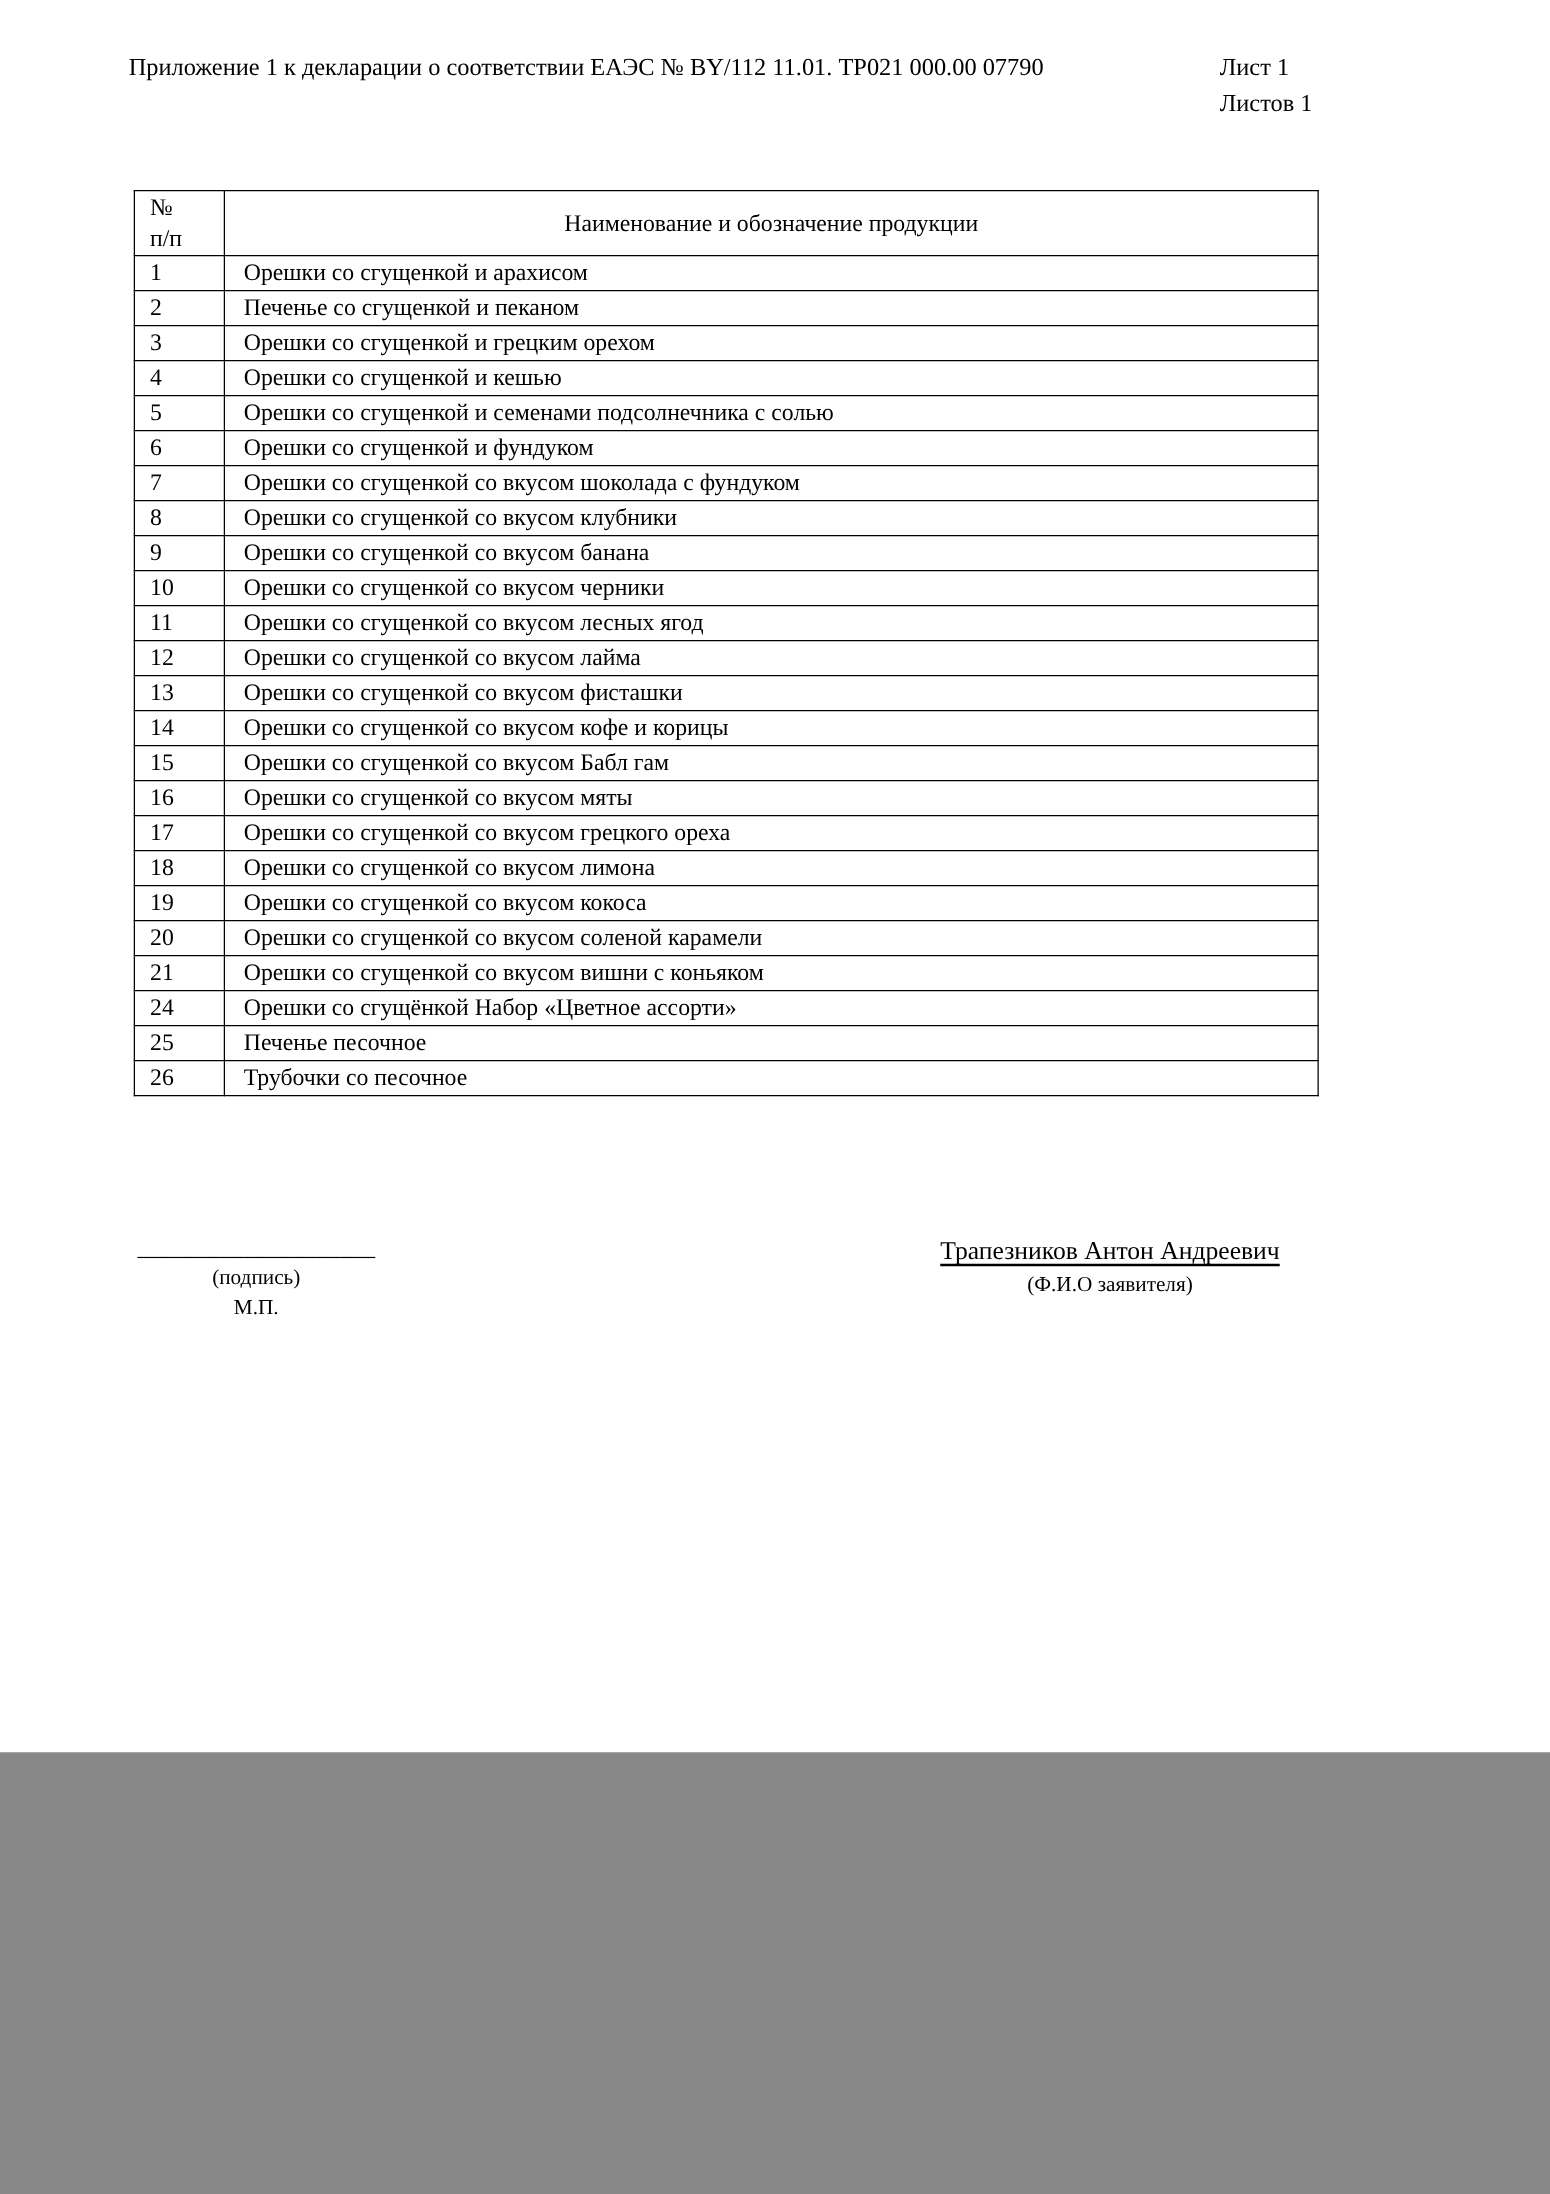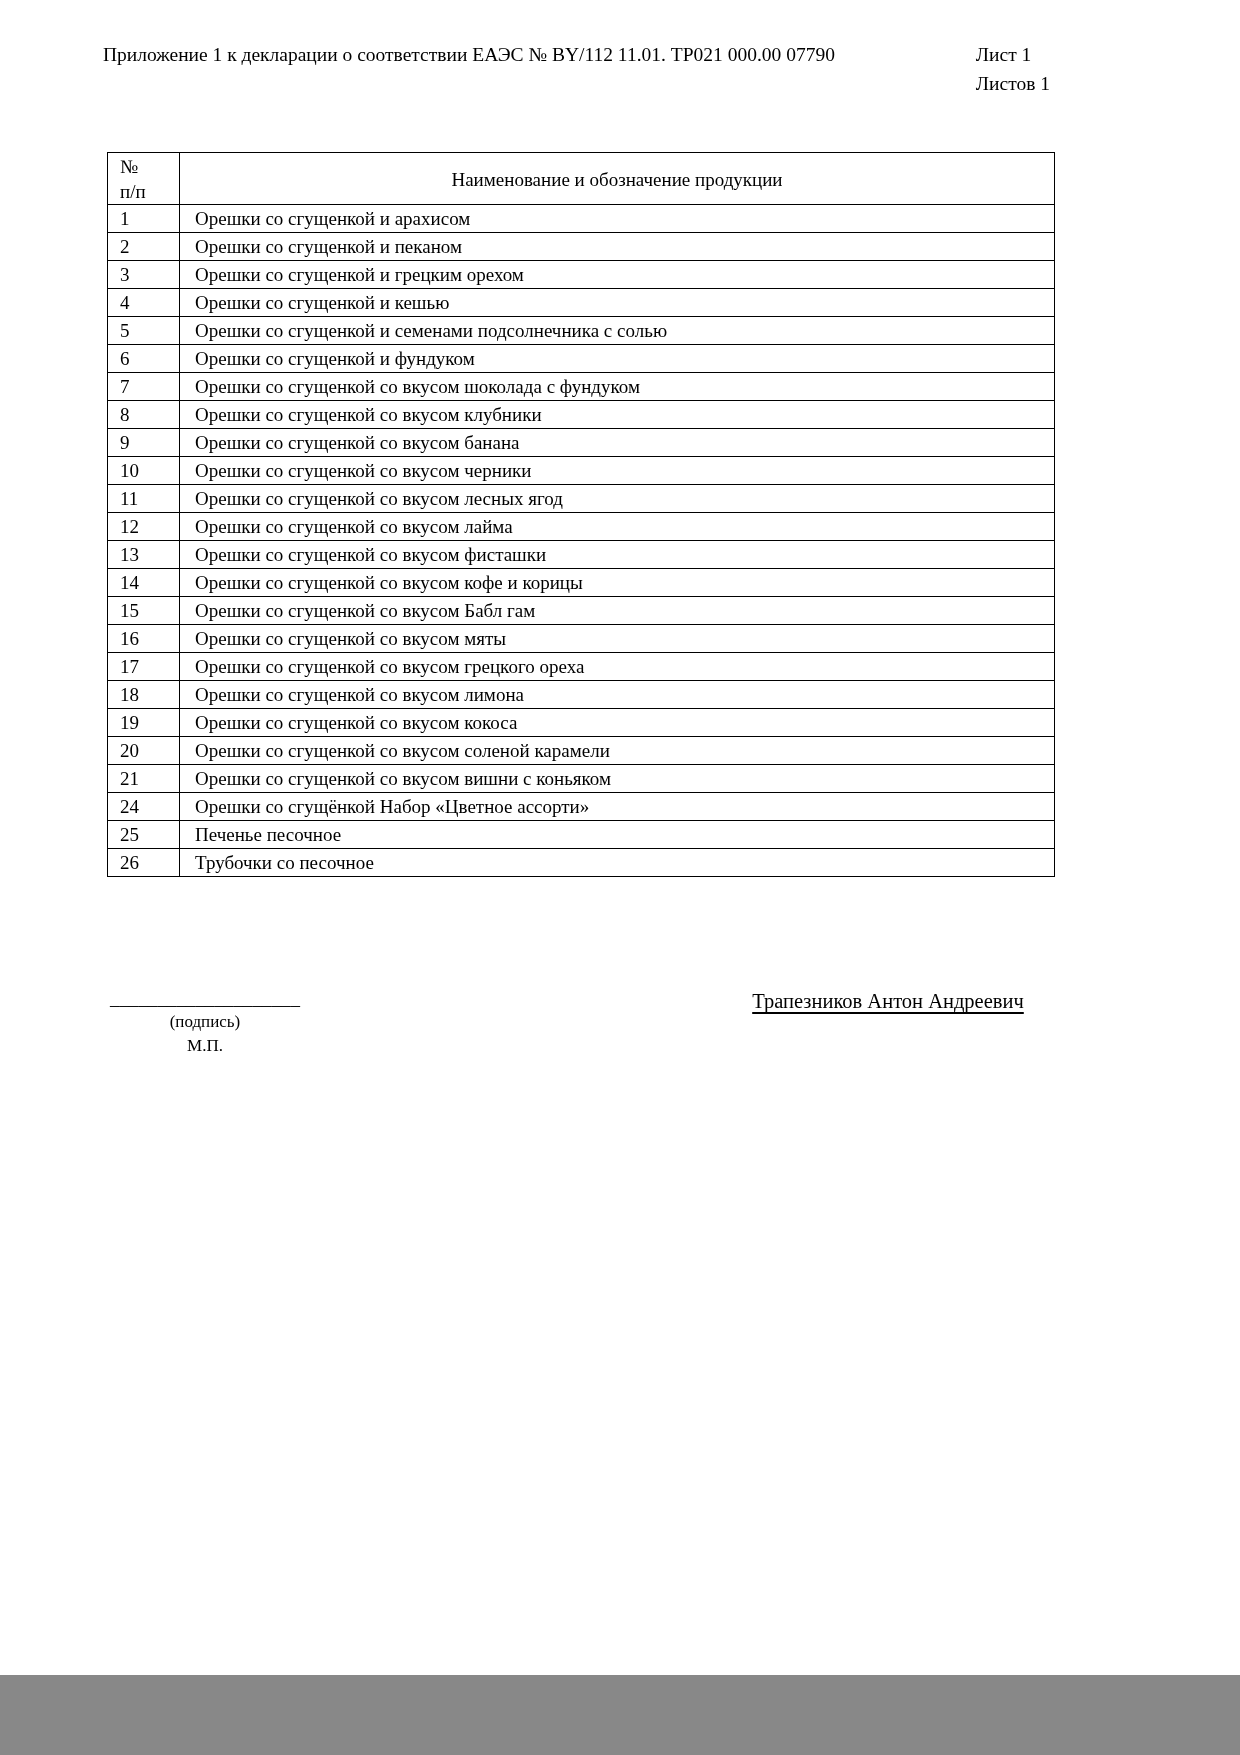--- a/index.html
+++ b/index.html
@@ -1,20 +1,20 @@
 <!DOCTYPE html>
 <html lang="ru"><head>
 <meta charset="utf-8">
 <style>
   * { margin: 0; padding: 0; box-sizing: border-box; }
   html, body { background: #888; }
   .page {
     position: relative;
     width: 1240px;
-    height: 1675px;
+    height: 1402px;
     margin: 0 auto;
     background: #ffffff;
     color: #000000;
     font-family: "Liberation Serif", "DejaVu Serif", serif;
   }
   
   .doc-header {
     position: absolute;
     left: 103px;
     top: 40px;
@@ -138,21 +138,21 @@
       </tr>
     </thead>
     <tbody>
     <tr>
       <td class="col-num">1</td>
       <td class="col-name">Орешки со сгущенкой и арахисом</td>
     </tr>
 
     <tr>
       <td class="col-num">2</td>
-      <td class="col-name">Орешки со сгущенкой и пеканом</td>
+      <td class="col-name">Печенье со сгущенкой и пеканом</td>
     </tr>
 
     <tr>
       <td class="col-num">3</td>
       <td class="col-name">Орешки со сгущенкой и грецким орехом</td>
     </tr>
 
     <tr>
       <td class="col-num">4</td>
       <td class="col-name">Орешки со сгущенкой и кешью</td>
@@ -263,16 +263,17 @@
   </table>
 
   <div class="sig-block">
     <div class="sig-left">
       <div class="sig-line">____________________</div>
       <div class="sig-caption">(подпись)</div>
       <div class="stamp">М.П.</div>
     </div>
     <div class="sig-right">
       <div class="applicant-name">Трапезников Антон Андреевич</div>
+      <div class="applicant-caption">(Ф.И.О заявителя)</div>
     </div>
   </div>
 
 </div>
 
 </body></html>

